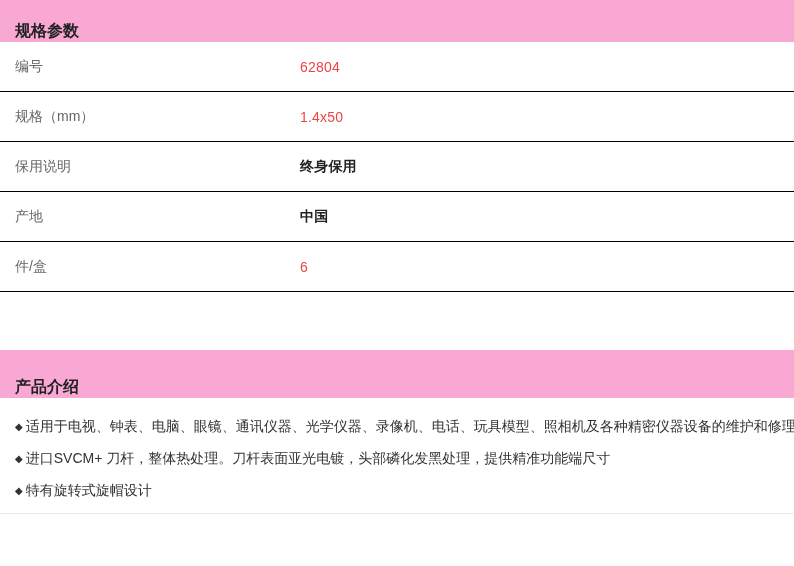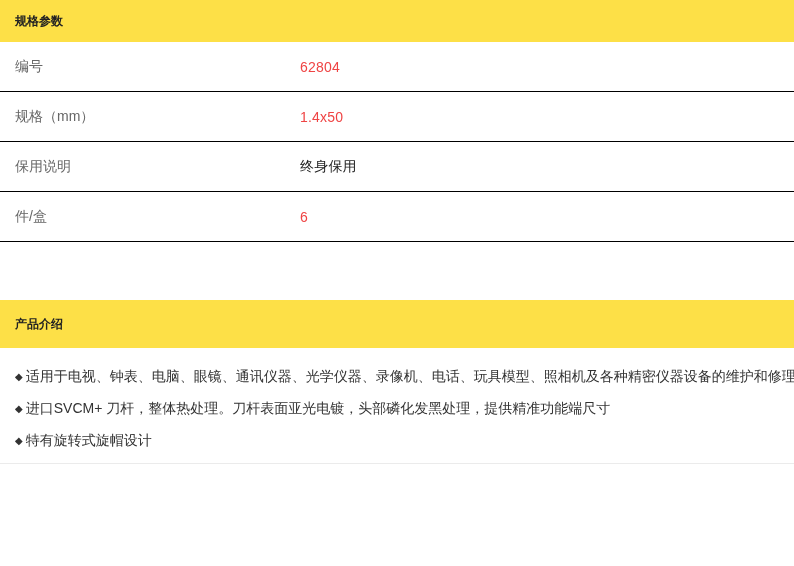--- a/index.html
+++ b/index.html
@@ -5,46 +5,46 @@
   * { margin: 0; padding: 0; box-sizing: border-box; }
   html, body { background: #ffffff; }
   body {
     width: 794px;
     height: 566px;
     font-family: "Liberation Sans", "DejaVu Sans", sans-serif;
     color: #333333;
     overflow: hidden;
   }
   .section-bar {
-    background: #fde047;
+    background: #f9a8d4;
     display: flex;
-    align-items: center;
+    align-items: flex-end;
     padding-left: 15px;
     font-weight: bold;
-    font-size: 12px;
+    font-size: 16px;
     color: #222222;
   }
   .spec-bar { height: 42px; }
   .intro-bar { height: 48px; }
   .spec-table { background: #ffffff; }
   .spec-row {
     height: 50px;
     display: flex;
     align-items: center;
     border-bottom: 1px solid #000000;
     font-size: 14px;
   }
   .spec-label {
     width: 300px;
     padding-left: 15px;
     color: #666666;
     flex: 0 0 300px;
   }
   .spec-value { color: #ef4444; letter-spacing: 0.2px; }
-  .spec-row.bold .spec-value { font-weight: normal; color: #222222; }
+  .spec-row.bold .spec-value { font-weight: bold; color: #222222; }
   .spacer { height: 58px; background: #ffffff; }
   .intro-content {
     padding: 13px 15px 6px 15px;
     border-bottom: 1px solid #ebebeb;
   }
   .intro-line {
     line-height: 30px;
     font-size: 14px;
     color: #333333;
     white-space: nowrap;
@@ -70,20 +70,24 @@
     <span class="spec-value">62804</span>
   </div>
   <div class="spec-row">
     <span class="spec-label">规格（mm）</span>
     <span class="spec-value">1.4x50</span>
   </div>
   <div class="spec-row bold">
     <span class="spec-label">保用说明</span>
     <span class="spec-value">终身保用</span>
   </div>
+  <div class="spec-row bold">
+    <span class="spec-label">产地</span>
+    <span class="spec-value">中国</span>
+  </div>
   <div class="spec-row">
     <span class="spec-label">件/盒</span>
     <span class="spec-value">6</span>
   </div>
 </div>
 
 <div class="spacer"></div>
 
 <div class="section-bar intro-bar">
   <span>产品介绍</span>

